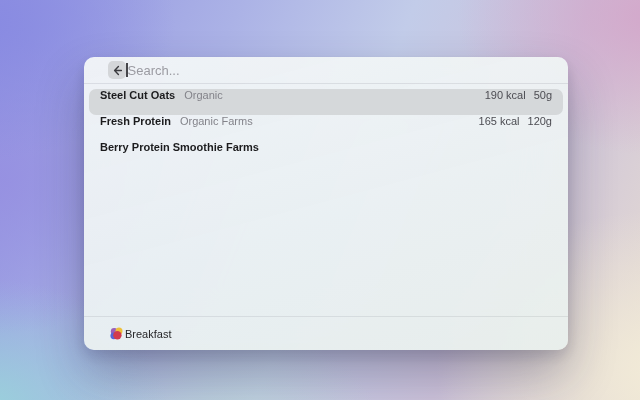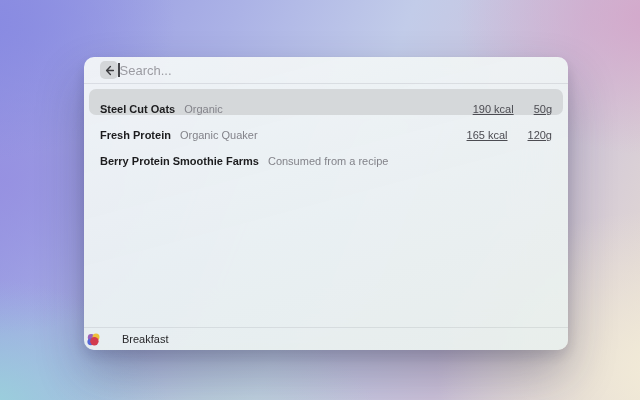--- a/index.html
+++ b/index.html
@@ -33,52 +33,52 @@
     border-radius:10px;
     background:linear-gradient(165deg, rgba(242,245,246,.96) 0%, rgba(236,242,242,.94) 55%, rgba(232,239,236,.94) 100%);
     backdrop-filter:blur(26px) saturate(1.5);
     box-shadow:0 24px 48px rgba(25,28,60,.30), 0 6px 14px rgba(25,28,60,.14);
     overflow:hidden;
   }
 
   
   .search-bar {
     height:27px; display:flex; align-items:center; 
-    padding:0 16px; border-bottom:1px solid rgba(55,58,70,.11);
+    padding:0 24px; border-bottom:1px solid rgba(55,58,70,.11);
   }
   .back-btn {
     width:18px; height:18px; flex:0 0 auto;
     border-radius:5px; background:#d4d6d9;
     display:flex; align-items:center; justify-content:center;
     cursor:default;
   }
   .back-btn svg { display:block; }
   .caret { width:1.5px; height:14px; background:#45454a; flex:0 0 auto; }
   .search-input {
     flex:1; border:none; outline:none; background:transparent;
     font-family:inherit; font-size:13px; color:#1d1d1f; padding:0;
   }
   .search-input::placeholder { color:#9b9ba2; opacity:1; }
 
   
   .results { padding:5px; }
   .row {
-    height:26px; display:flex; align-items:flex-end; gap:9px;
+    height:26px; display:flex; align-items:flex-start; gap:9px;
     padding:0 11px; border-radius:7px; font-size:11px; cursor:default;
   }
   .row.selected { background:#d5d8da; }
   .food-name  { font-weight:700; color:#1c1c1e; white-space:nowrap; }
   .food-brand { color:#83838a; white-space:nowrap; }
-  .metrics { margin-left:auto; display:flex; gap:20px; color:#4c4c52;text-decoration:underline; }
+  .metrics { margin-left:auto; display:flex; gap:8px; color:#4c4c52; }
   .metrics span { white-space:nowrap; }
 
   
   .footer {
-    position:absolute; left:0; right:0; bottom:0; height:23px;
-    display:flex; align-items:center; gap:22px; padding:0 3px;
+    position:absolute; left:0; right:0; bottom:0; height:34px;
+    display:flex; align-items:center; gap:2px; padding:0 26px;
     border-top:1px solid rgba(55,58,70,.10);
   }
   .app-icon { width:13px; height:13px; flex:0 0 auto; }
   .footer-label { font-size:11px; color:#27272a; }
 </style>
 </head>
 <body>
 
 <div class="desktop"></div>
 <div class="noise"></div>
@@ -103,30 +103,29 @@
       <span class="food-name">Steel Cut Oats</span>
       <span class="food-brand">Organic</span>
       <span class="metrics">
         <span>190 kcal</span>
         <span>50g</span>
       </span>
     </div>
 
     <div class="row">
       <span class="food-name">Fresh Protein</span>
-      <span class="food-brand">Organic Quaker</span>
+      <span class="food-brand">Organic Farms</span>
       <span class="metrics">
         <span>165 kcal</span>
         <span>120g</span>
       </span>
     </div>
 
     <div class="row">
       <span class="food-name">Berry Protein Smoothie Farms</span>
-      <span class="food-brand">Consumed from a recipe</span>
     </div>
 
   </div>
 
   <div class="footer">
     <svg class="app-icon" viewBox="0 0 13 13">
       <circle cx="4.2" cy="4.4" r="3.4" fill="#9a5fb8"></circle>
       <circle cx="9.0" cy="4.0" r="3.5" fill="#eebf3a"></circle>
       <circle cx="3.8" cy="8.8" r="3.4" fill="#5566d8"></circle>
       <circle cx="7.4" cy="8.2" r="4.2" fill="#d23b4e"></circle>

